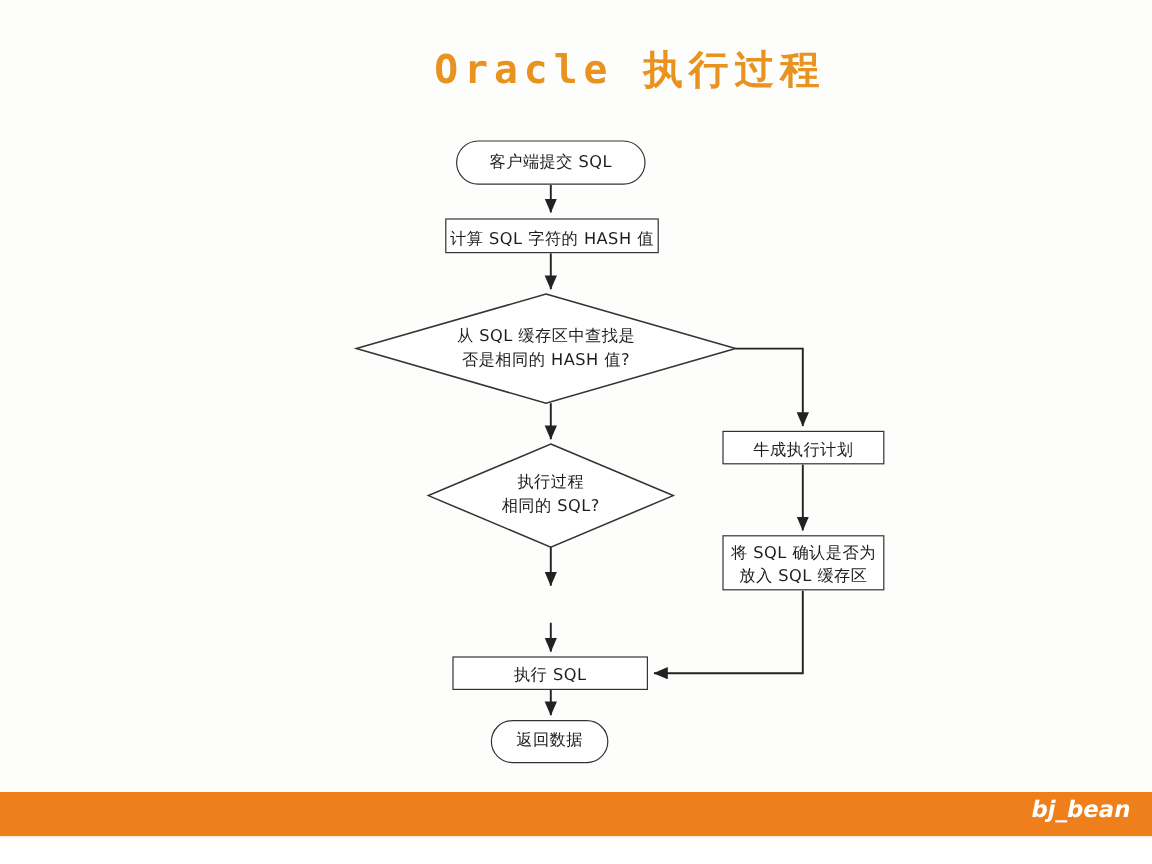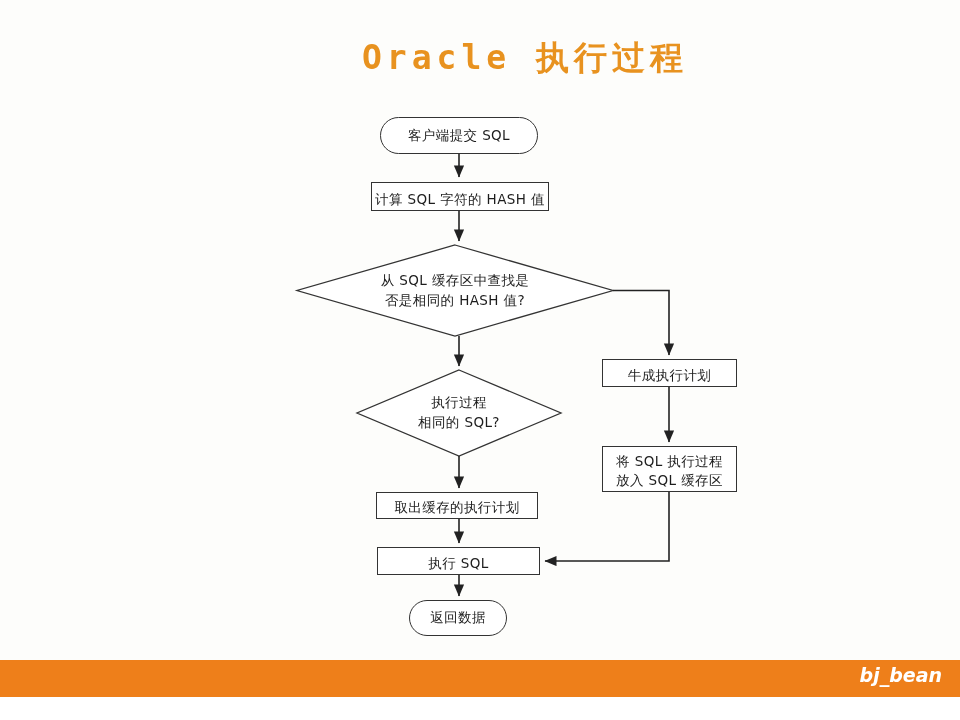--- a/index.html
+++ b/index.html
@@ -190,27 +190,24 @@
     <div class="node diamond" id="d-same">
       <span class="node-text diamond-label">执行过程
 相同的 SQL?</span>
     </div>
 
     <div class="node rect" id="n-plan">
       <span class="node-text">牛成执行计划</span>
     </div>
 
     <div class="node rect" id="n-putcache">
-      <span class="node-text">将 SQL 执行过程
+      <span class="node-text">将 SQL 确认是否为
 放入 SQL 缓存区</span>
     </div>
 
-    <div class="node rect" id="n-getplan">
-      <span class="node-text">取出缓存的执行计划</span>
-    </div>
 
     <div class="node rect" id="n-exec">
       <span class="node-text">执行 SQL</span>
     </div>
 
     <div class="node stadium" id="n-return">
       <span class="node-text">返回数据</span>
     </div>
 
   </div>

